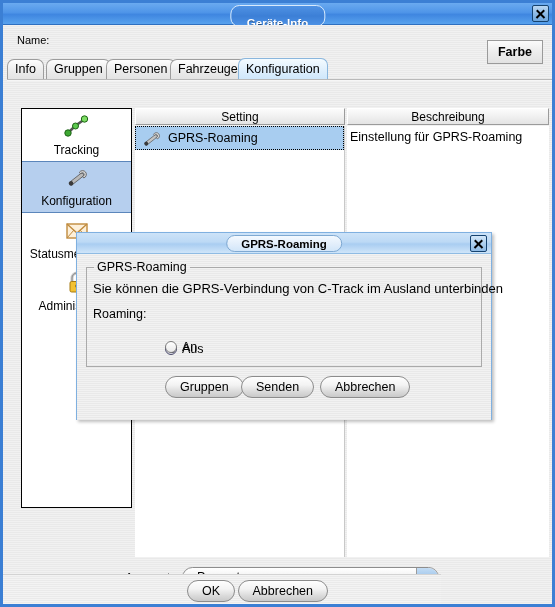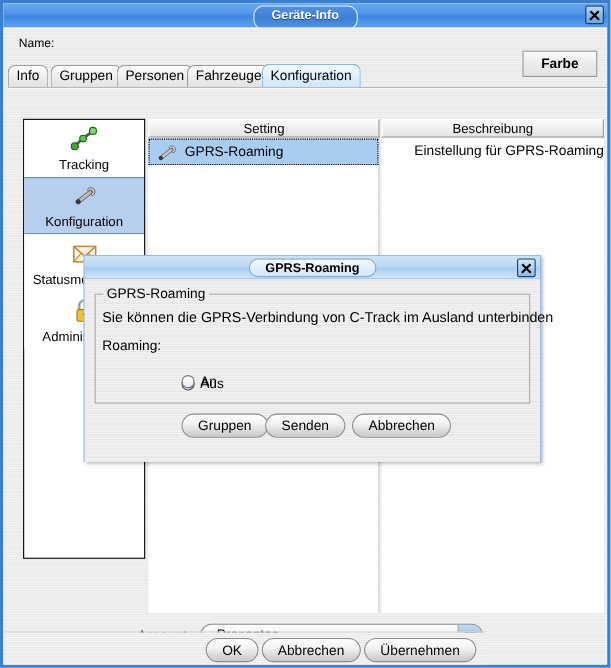--- a/index.html
+++ b/index.html
@@ -29,21 +29,21 @@
     background: linear-gradient(to bottom, #6aaaf0 0%, #4f95e8 45%, #3f86e0 55%, #58a2ee 100%);
     border-bottom: 1px solid #2e6fc0;
   }
   #title-pill {
     position: absolute;
     left: 50%;
     transform: translateX(-50%);
     top: 2px;
     height: 22px;
     line-height: 17px;
-    padding: 0 16px;
+    padding: 9px 16px;
     border-radius: 9px;
     background: linear-gradient(to bottom, #4f92e4 0%, #3c7fd6 50%, #4e93e6 100%);
     border: 1px solid #d8eafc;
     color: #ffffff;
     font-weight: bold;
     font-size: 11.5px;
     text-align: center;
     white-space: nowrap;
     text-shadow: 0 1px 0 rgba(0,0,0,.45);
   }
@@ -92,22 +92,22 @@
     border-top-color: #5f5f5f;
     border-left-color: #5f5f5f;
     background: #ffffff;
     padding: 0 5px;
     font-family: "Liberation Sans", sans-serif;
     font-size: 12.5px;
     color: #000;
     line-height: 20px;
   }
   #farbe-button {
-    position: absolute; right: 9px; top: 21px;
-    width: 68px; height: 24px;
+    position: absolute; right: 9px; top: 15px;
+    width: 56px; height: 24px;
     border: 1px solid #9a9a9a;
     background: linear-gradient(to bottom,#fbfbfb 0%, #ececec 50%, #e2e2e2 100%);
     font-family: "Liberation Sans", sans-serif;
     font-size: 12.5px;
     font-weight: bold;
     color: #000;
     cursor: pointer;
   }
 
   
@@ -237,21 +237,20 @@
     position: absolute; left: 32px; top: 0;
     line-height: 22px; font-size: 12.5px; color: #000;
   }
   #row-besch {
     height: 24px;
     line-height: 22px;
     padding-left: 3px;
     font-size: 12.5px;
     color: #000;
     background: #ffffff;
-    text-align: right;
   }
 
   
   #account-row {
     position: absolute;
     left: 4px; top: 540px;
     width: 545px; height: 26px;
   }
   #account-label {
     position: absolute; left: 118px; top: 6px;
@@ -531,21 +530,20 @@
         <span id="account-value">Presentec</span>
         <span id="account-arrowbox">
             <span class="caret"></span>
           </span>
       </div>
     </div>
 
     <div id="bottombar">
       <button class="pillbtn" id="btn-ok">OK</button>
       <button class="pillbtn" id="btn-abbrechen">Abbrechen</button>
-      <button class="pillbtn" id="btn-uebernehmen">Übernehmen</button>
     </div>
 
     <div id="dialog">
       <div id="dlg-titlebar">
         <div id="dlg-title-pill">GPRS-Roaming</div>
         <div id="close-dialog"></div>
       </div>
       <div id="dlg-body">
         <div id="groupbox">
           <span id="group-legend">GPRS-Roaming</span>

